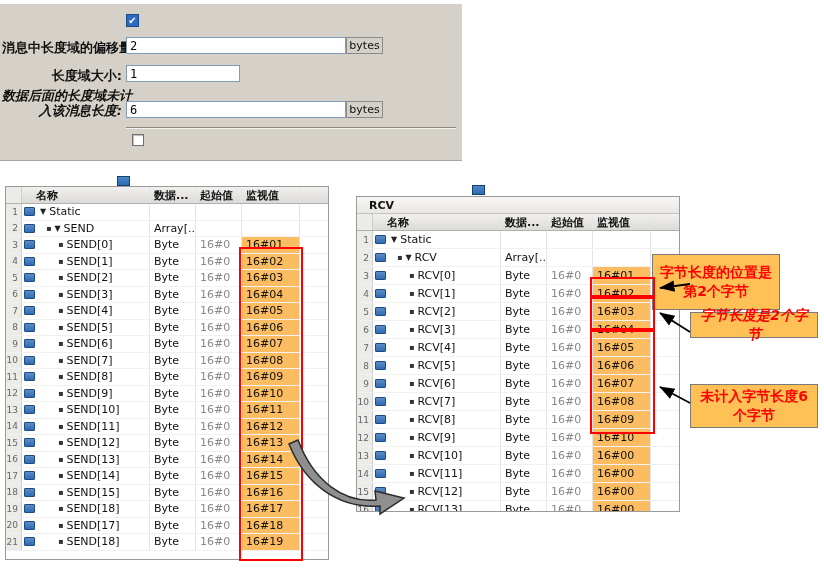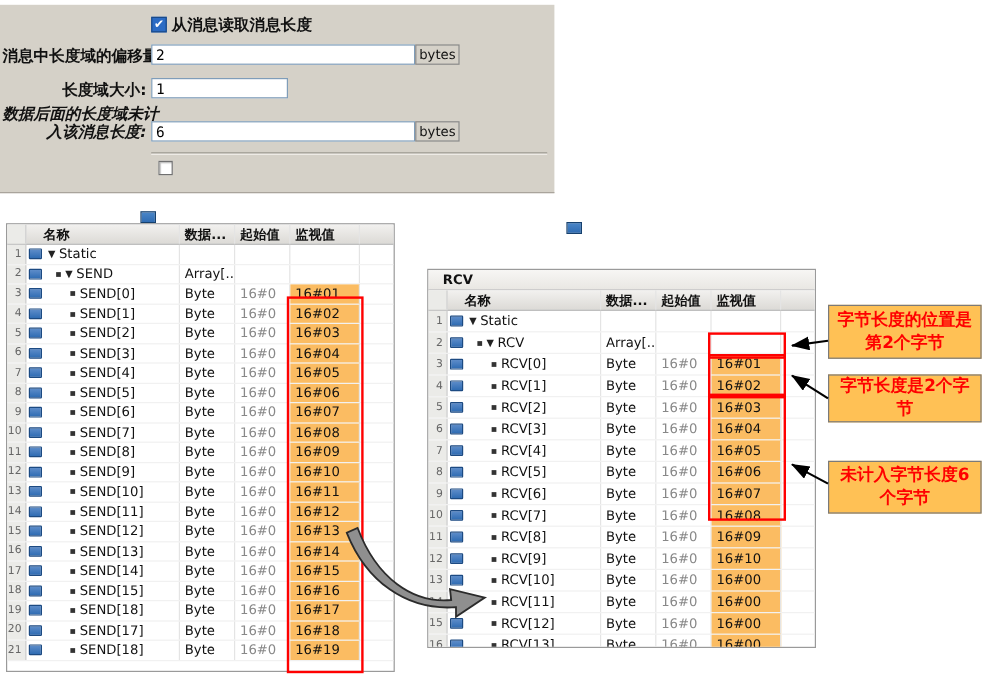--- a/index.html
+++ b/index.html
@@ -79,21 +79,20 @@
   }
   .frag{position:absolute;width:13px;height:10px;background:linear-gradient(#4a86c8,#2f6cb3);
     border:1px solid #15406e;box-sizing:border-box;}
   #overlay{position:absolute;left:0;top:0;width:824px;height:577px;pointer-events:none;z-index:50;}
 </style>
 </head>
 <body>
 
 <div class="panel">
   <div class="chk on" style="left:126px;top:10px;">✔</div>
-  <div class="chk-label" style="left:143px;top:8px;">从消息读取消息长度</div>
 
   <div class="p-label" style="top:36px;">消息中长度域的偏移量:</div>
   <input class="p-input" style="left: 126px; top: 33px; width: 220px;" value="2">
   <div class="p-unit" style="left:346px;top:33px;">bytes</div>
 
   <div class="p-label" style="top:64px;">长度域大小:</div>
   <input class="p-input" style="left: 126px; top: 61px; width: 114px;" value="1">
 
   <div class="p-label" style="top:84px;font-style:italic;">
     <span>数据后面的长度域未计</span><br>
@@ -390,21 +389,21 @@
           <span class="nm">SEND[18]</span>
         </div>
         <div class="c-type">Byte</div>
         <div class="c-start">16#0</div>
         <div class="c-mon hl">16#19</div>
         <div class="c-rest"></div>
       </div>
     </div>
 </div>
 
-<div class="tia-table rcv" id="rcv-table" style="left:356px;top:196px;width:324px;height:316px;margin-top:28px;">
+<div class="tia-table rcv" id="rcv-table" style="left:356px;top:196px;width:324px;height:316px;">
   <div class="t-title">
     <span>RCV</span>
   </div>
   <div class="t-head">
     <div class="c-num"></div>
     <div class="c-name">名称</div>
     <div class="c-type">数据...</div>
     <div class="c-start" style="color:#111;">起始值</div>
     <div class="c-mon">监视值</div>
     <div class="c-rest"></div>
@@ -615,22 +614,22 @@
           <span class="nm">RCV[13]</span>
         </div>
         <div class="c-type">Byte</div>
         <div class="c-start">16#0</div>
         <div class="c-mon hl">16#00</div>
         <div class="c-rest"></div>
       </div>
     </div>
 </div>
 
-<div class="callout" style="left:690px;top:254px;height:45px;">字节长度的位置是第2个字节</div>
-<div class="callout" style="left:690px;top:312px;height:40px;">字节长度是2个字节</div>
+<div class="callout" style="left:652px;top:254px;height:56px;">字节长度的位置是第2个字节</div>
+<div class="callout" style="left:690px;top:312px;height:26px;font-style:italic;">字节长度是2个字节</div>
 <div class="callout" style="left:690px;top:384px;height:44px;">未计入字节长度6个字节</div>
 
 <svg id="overlay">
   <defs>
     <marker id="ah" markerWidth="9" markerHeight="8" refX="8" refY="3.2" orient="auto">
       <path d="M8.5,3.2 L0,0 L0,6.4 Z" fill="#000"></path>
     </marker>
   </defs>
 
   <rect x="240" y="248" width="62" height="312" fill="none" stroke-width="2" style="stroke:var(--annotation)"></rect>

